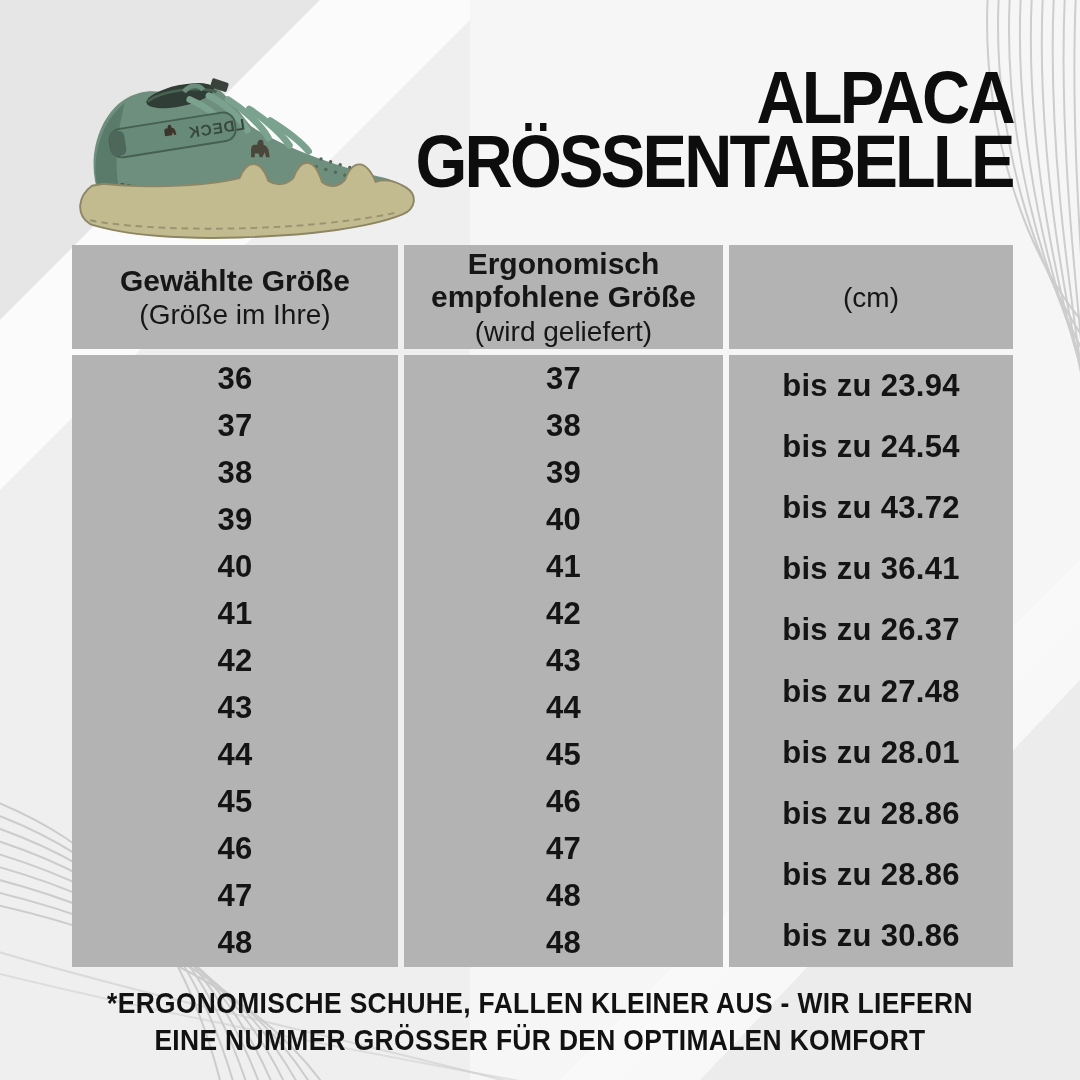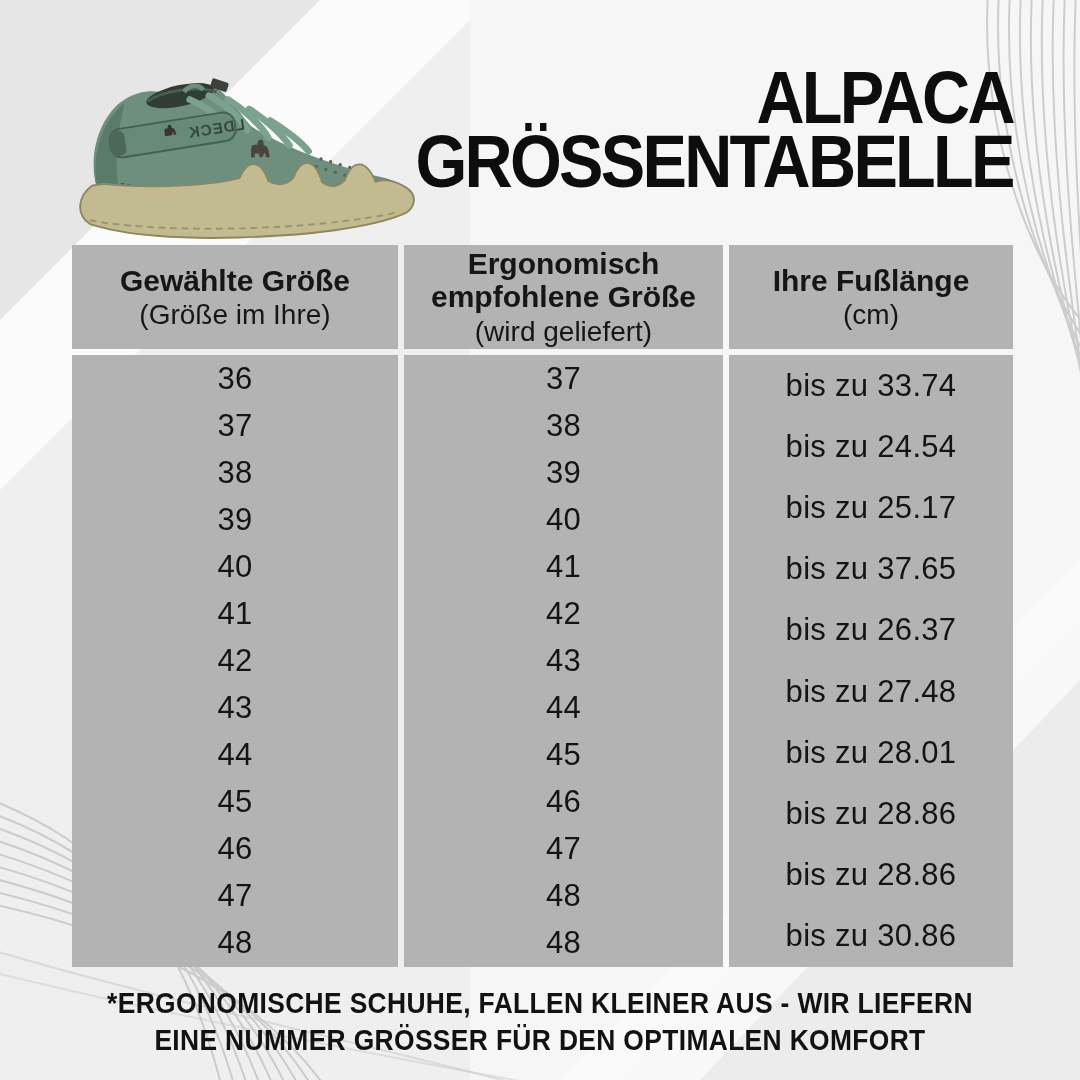--- a/index.html
+++ b/index.html
@@ -20,21 +20,21 @@
   .size-table{position:absolute;left:72px;top:245px;width:941px;height:722px;
     display:grid;grid-template-columns:326px 319px 284px;
     grid-template-rows:104px 612px;column-gap:6px;row-gap:6px;}
   .th{background:#b3b3b3;display:flex;flex-direction:column;align-items:center;
     justify-content:center;text-align:center;color:#161616;line-height:1.12;padding:2px 6px;box-sizing:border-box;}
   .th .t{font-weight:bold;font-size:30px;}
   .th .s{font-weight:normal;font-size:28px;margin-top:2px;}
   .tb{background:#b3b3b3;display:flex;flex-direction:column;justify-content:space-around;
     align-items:stretch;color:#141414;}
   .body-cell{flex:1;display:flex;align-items:center;justify-content:center;
-    font-size:31px;font-weight:400;letter-spacing:.3px;}
+    font-size:31px;font-weight:700;letter-spacing:.3px;}
 
   
   .footnote{position:absolute;left:0;top:984px;width:1080px;text-align:center;
     color:#121212;font-weight:bold;font-size:30px;line-height:37px;
     letter-spacing:.4px;transform:scaleX(.88);}
 </style>
 </head>
 <body>
 
 <div class="canvas">
@@ -140,21 +140,20 @@
   <div class="size-table">
     <div class="th">
       <div class="t">Gewählte Größe</div>
       <div class="s">(Größe im Ihre)</div>
     </div>
     <div class="th">
       <div class="t">Ergonomisch empfohlene Größe</div>
       <div class="s">(wird geliefert)</div>
     </div>
     <div class="th">
-      <div class="t">Ihre Fußlänge</div>
       <div class="s">(cm)</div>
     </div>
     <div class="tb">
         <div class="body-cell">36</div>
         <div class="body-cell">37</div>
         <div class="body-cell">38</div>
         <div class="body-cell">39</div>
         <div class="body-cell">40</div>
         <div class="body-cell">41</div>
         <div class="body-cell">42</div>
@@ -174,24 +173,24 @@
         <div class="body-cell">42</div>
         <div class="body-cell">43</div>
         <div class="body-cell">44</div>
         <div class="body-cell">45</div>
         <div class="body-cell">46</div>
         <div class="body-cell">47</div>
         <div class="body-cell">48</div>
         <div class="body-cell">48</div>
       </div>
     <div class="tb">
-        <div class="body-cell">bis zu 33.74</div>
+        <div class="body-cell">bis zu 23.94</div>
         <div class="body-cell">bis zu 24.54</div>
-        <div class="body-cell">bis zu 25.17</div>
-        <div class="body-cell">bis zu 37.65</div>
+        <div class="body-cell">bis zu 43.72</div>
+        <div class="body-cell">bis zu 36.41</div>
         <div class="body-cell">bis zu 26.37</div>
         <div class="body-cell">bis zu 27.48</div>
         <div class="body-cell">bis zu 28.01</div>
         <div class="body-cell">bis zu 28.86</div>
         <div class="body-cell">bis zu 28.86</div>
         <div class="body-cell">bis zu 30.86</div>
       </div>
   </div>
 
   <div class="footnote">

